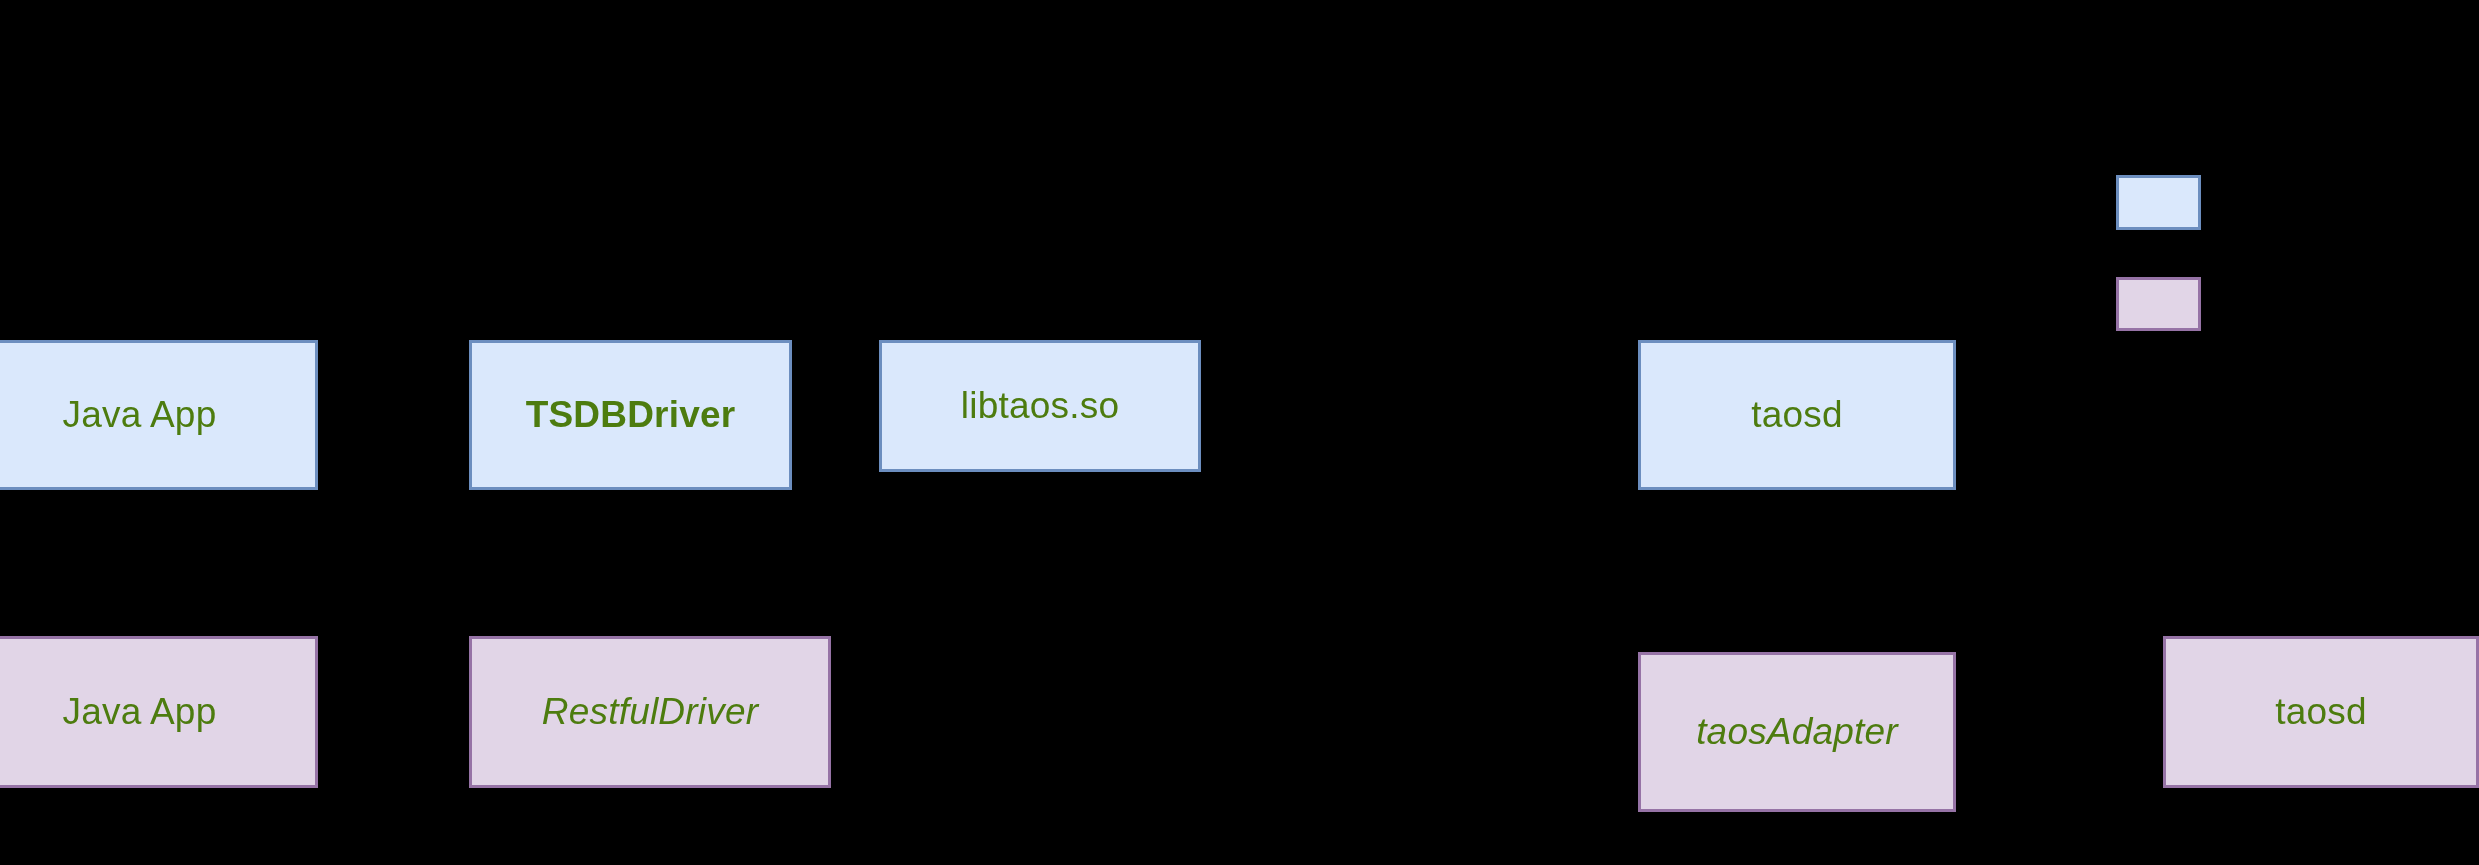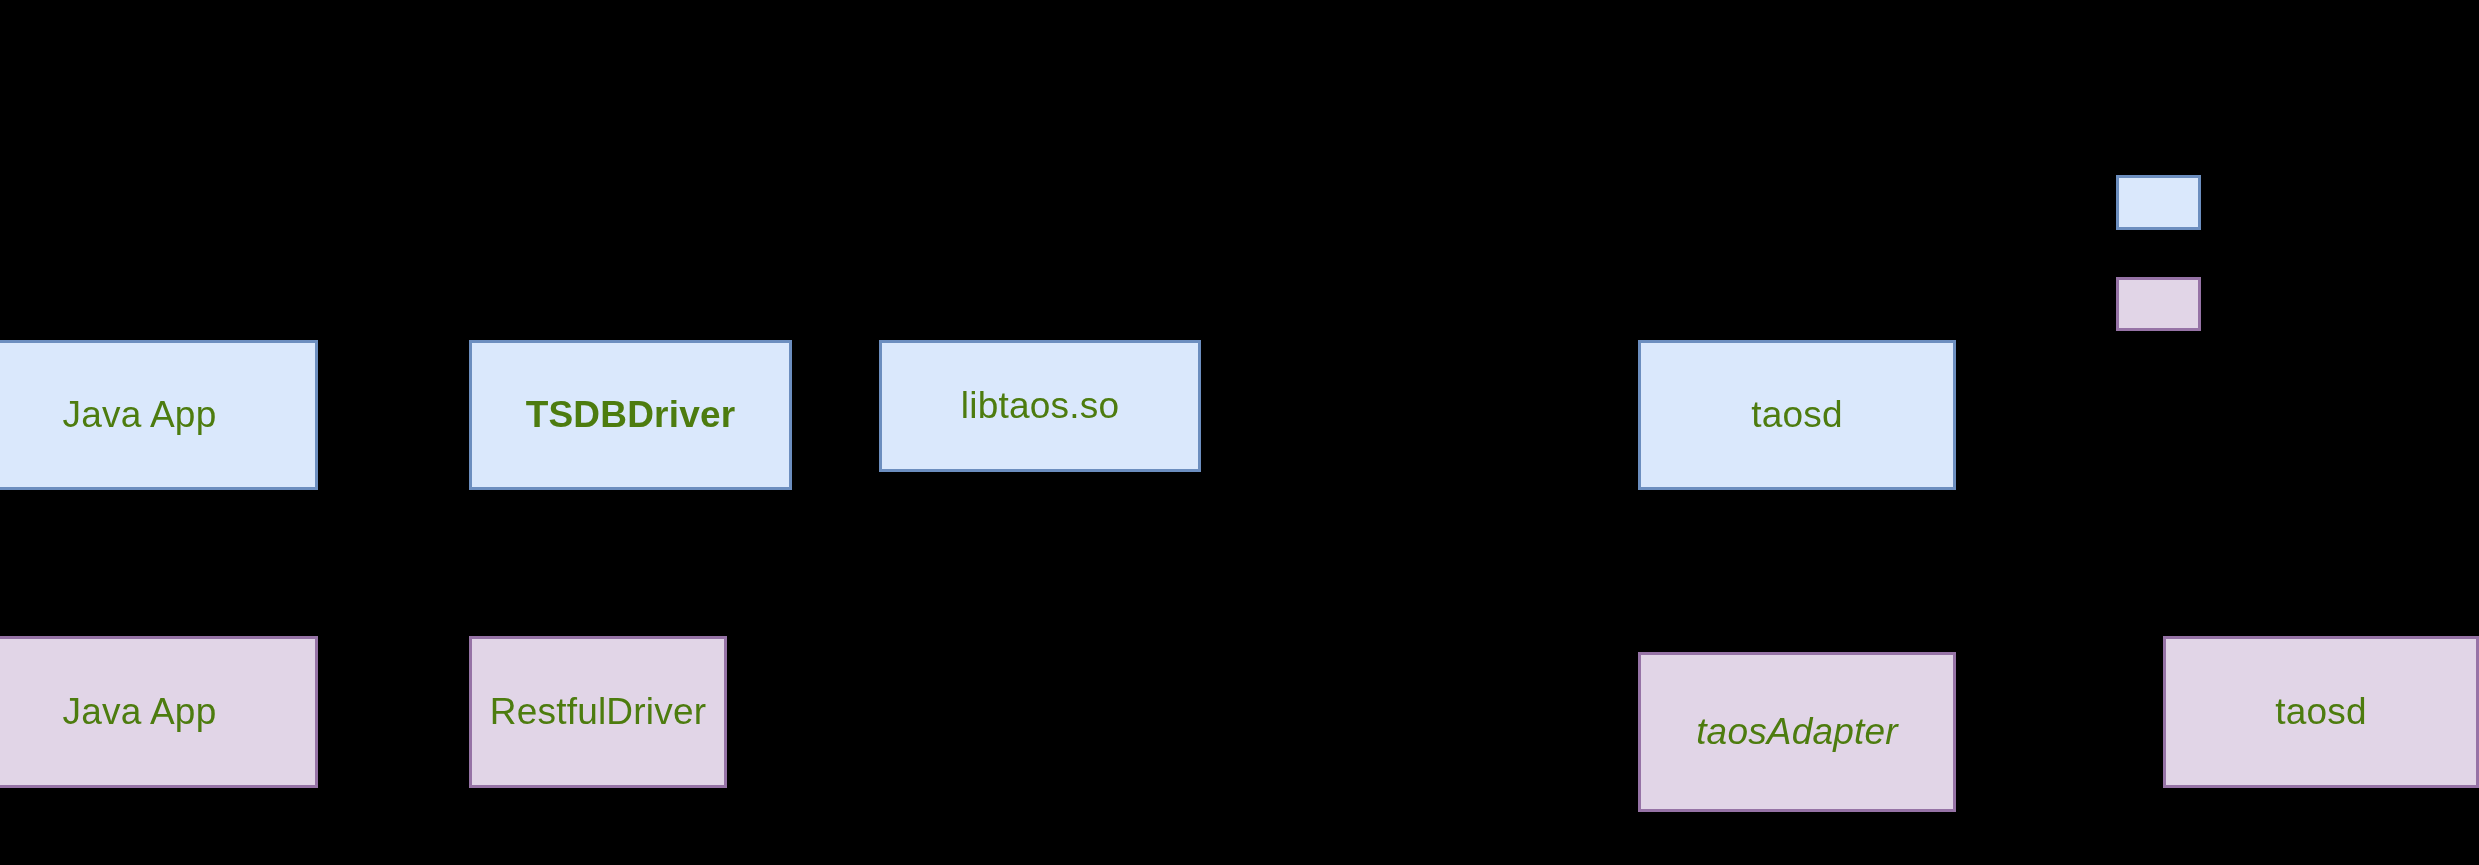--- a/index.html
+++ b/index.html
@@ -127,21 +127,21 @@
   </div>
 
   <div class="node blue" style="left:1638px; top:340px; width:318px; height:150px;">
     <span class="node-label">taosd</span>
   </div>
 
   <div class="node pink clip-left" style="left:-36px; top:636px; width:354px; height:152px;">
     <span class="node-label">Java App</span>
   </div>
 
-  <div class="node pink" style="left:469px; top:636px; width:258px; height:152px;">
+  <div class="node pink" style="left:469px; top:636px; width:362px; height:152px;font-style:italic;">
     <span class="node-label">RestfulDriver</span>
   </div>
 
   <div class="node pink" style="left:1638px; top:652px; width:318px; height:160px;font-style:italic;">
     <span class="node-label">taosAdapter</span>
   </div>
 
   <div class="node pink clip-right" style="left:2163px; top:636px; width:316px; height:152px;">
     <span class="node-label">taosd</span>
   </div>

